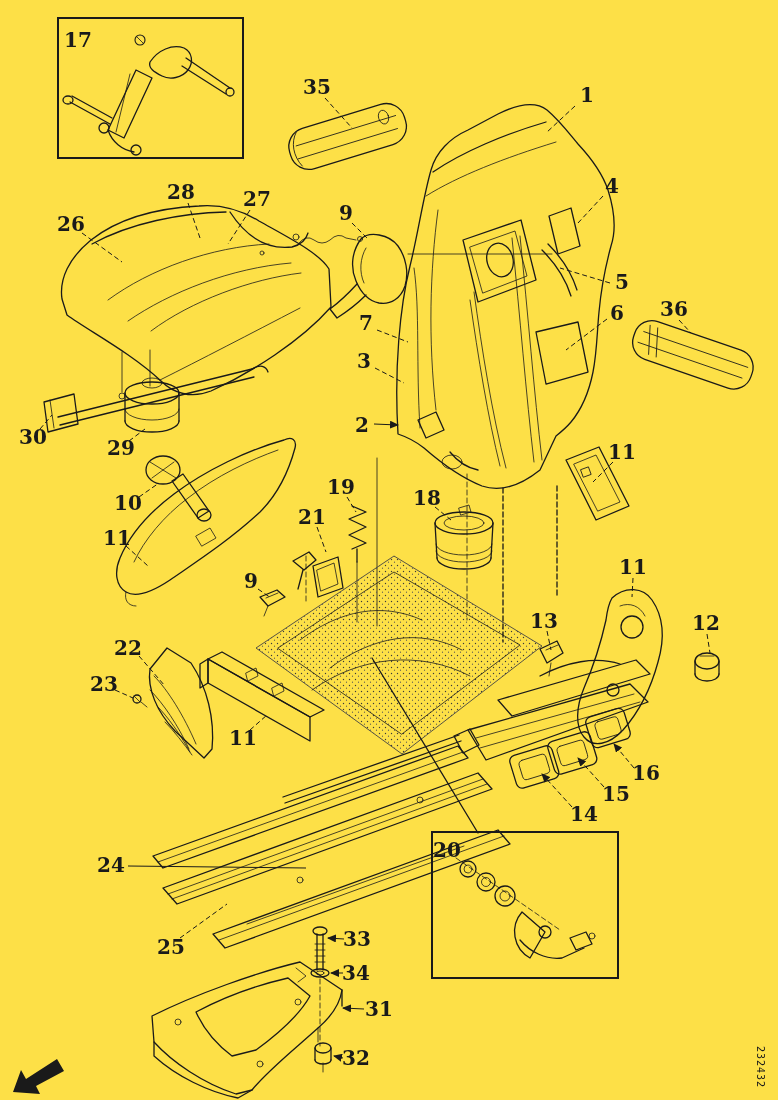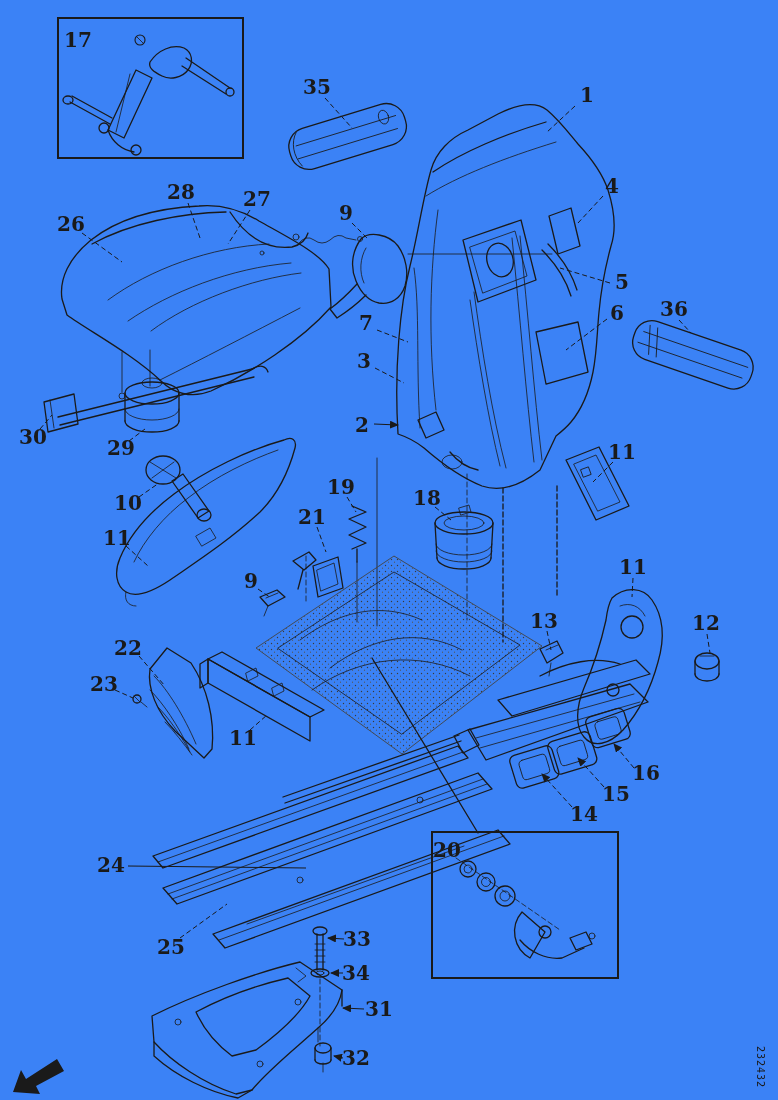--- a/index.html
+++ b/index.html
@@ -1,16 +1,16 @@
 <!DOCTYPE html>
 <html><head>
 <meta charset="utf-8">
 <style>
   html,body{margin:0;padding:0;background:#ffffff;}
-  .canvas{position:relative;width:778px;height:1100px;background:#3b82f6;overflow:hidden;
+  .canvas{position:relative;width:778px;height:1100px;background:#fde047;overflow:hidden;
           font-family:"DejaVu Serif",serif;}
   svg{display:block;position:absolute;left:0;top:0;}
   .ln{stroke:#1a1a1a;stroke-width:1.3;fill:none;stroke-linecap:round;stroke-linejoin:round;}
   .thin{stroke-width:0.8;}
   .med{stroke-width:1.1;}
   .box{stroke:#1a1a1a;stroke-width:2;fill:none;}
   .leader{stroke:#1a1a1a;stroke-width:1;fill:none;}
   .dashed{stroke-dasharray:5 3;}
   .callout-num{font:700 20px "DejaVu Serif",serif;fill:#1a1a1a;text-anchor:middle;}
   .figcode{font:400 10px "DejaVu Sans Mono",monospace;fill:#1a1a1a;letter-spacing:1px;}

